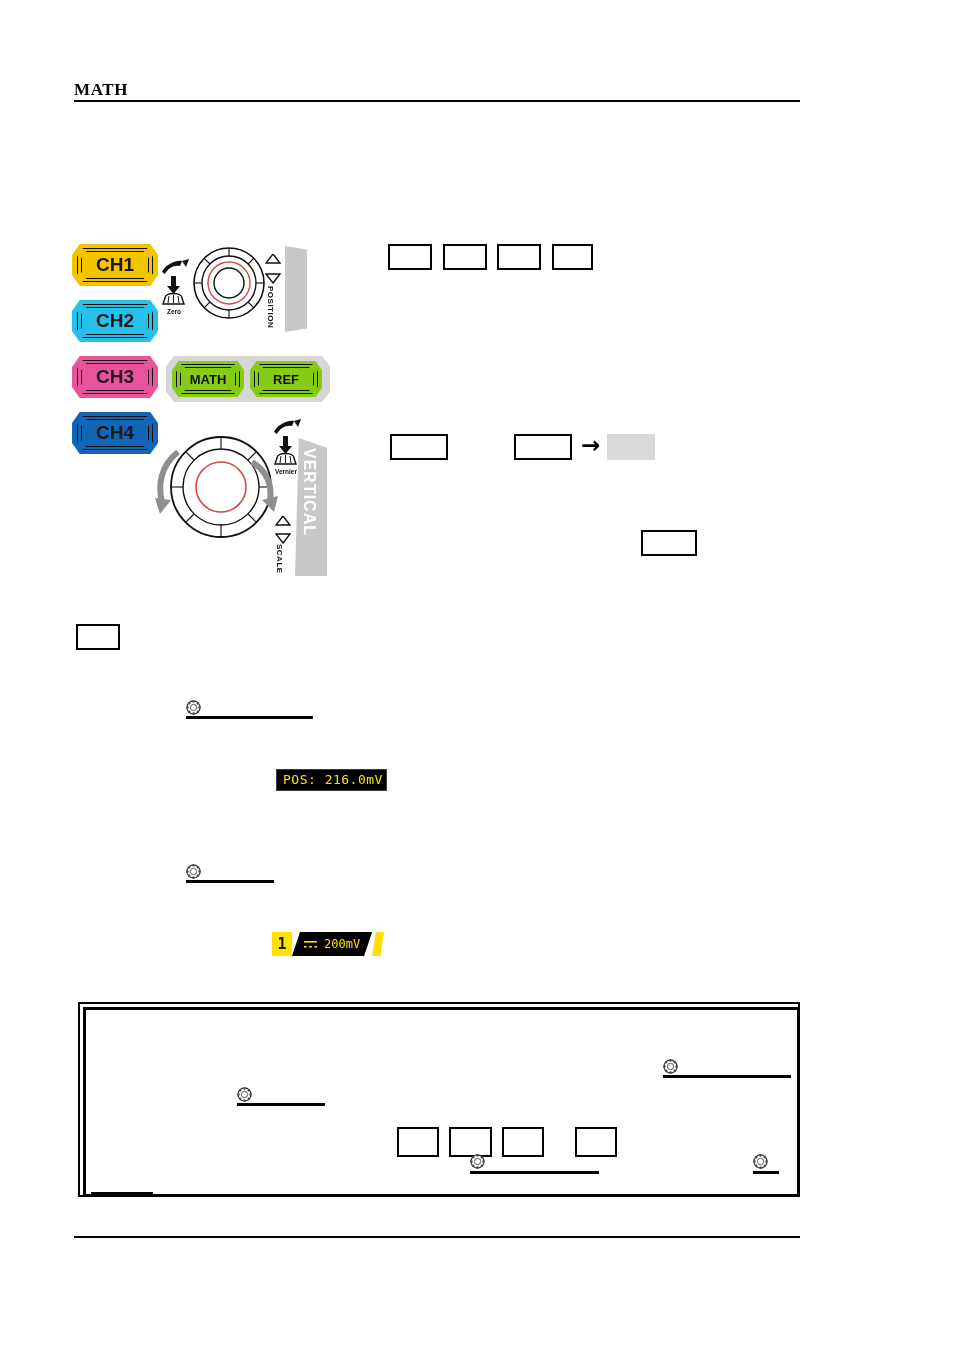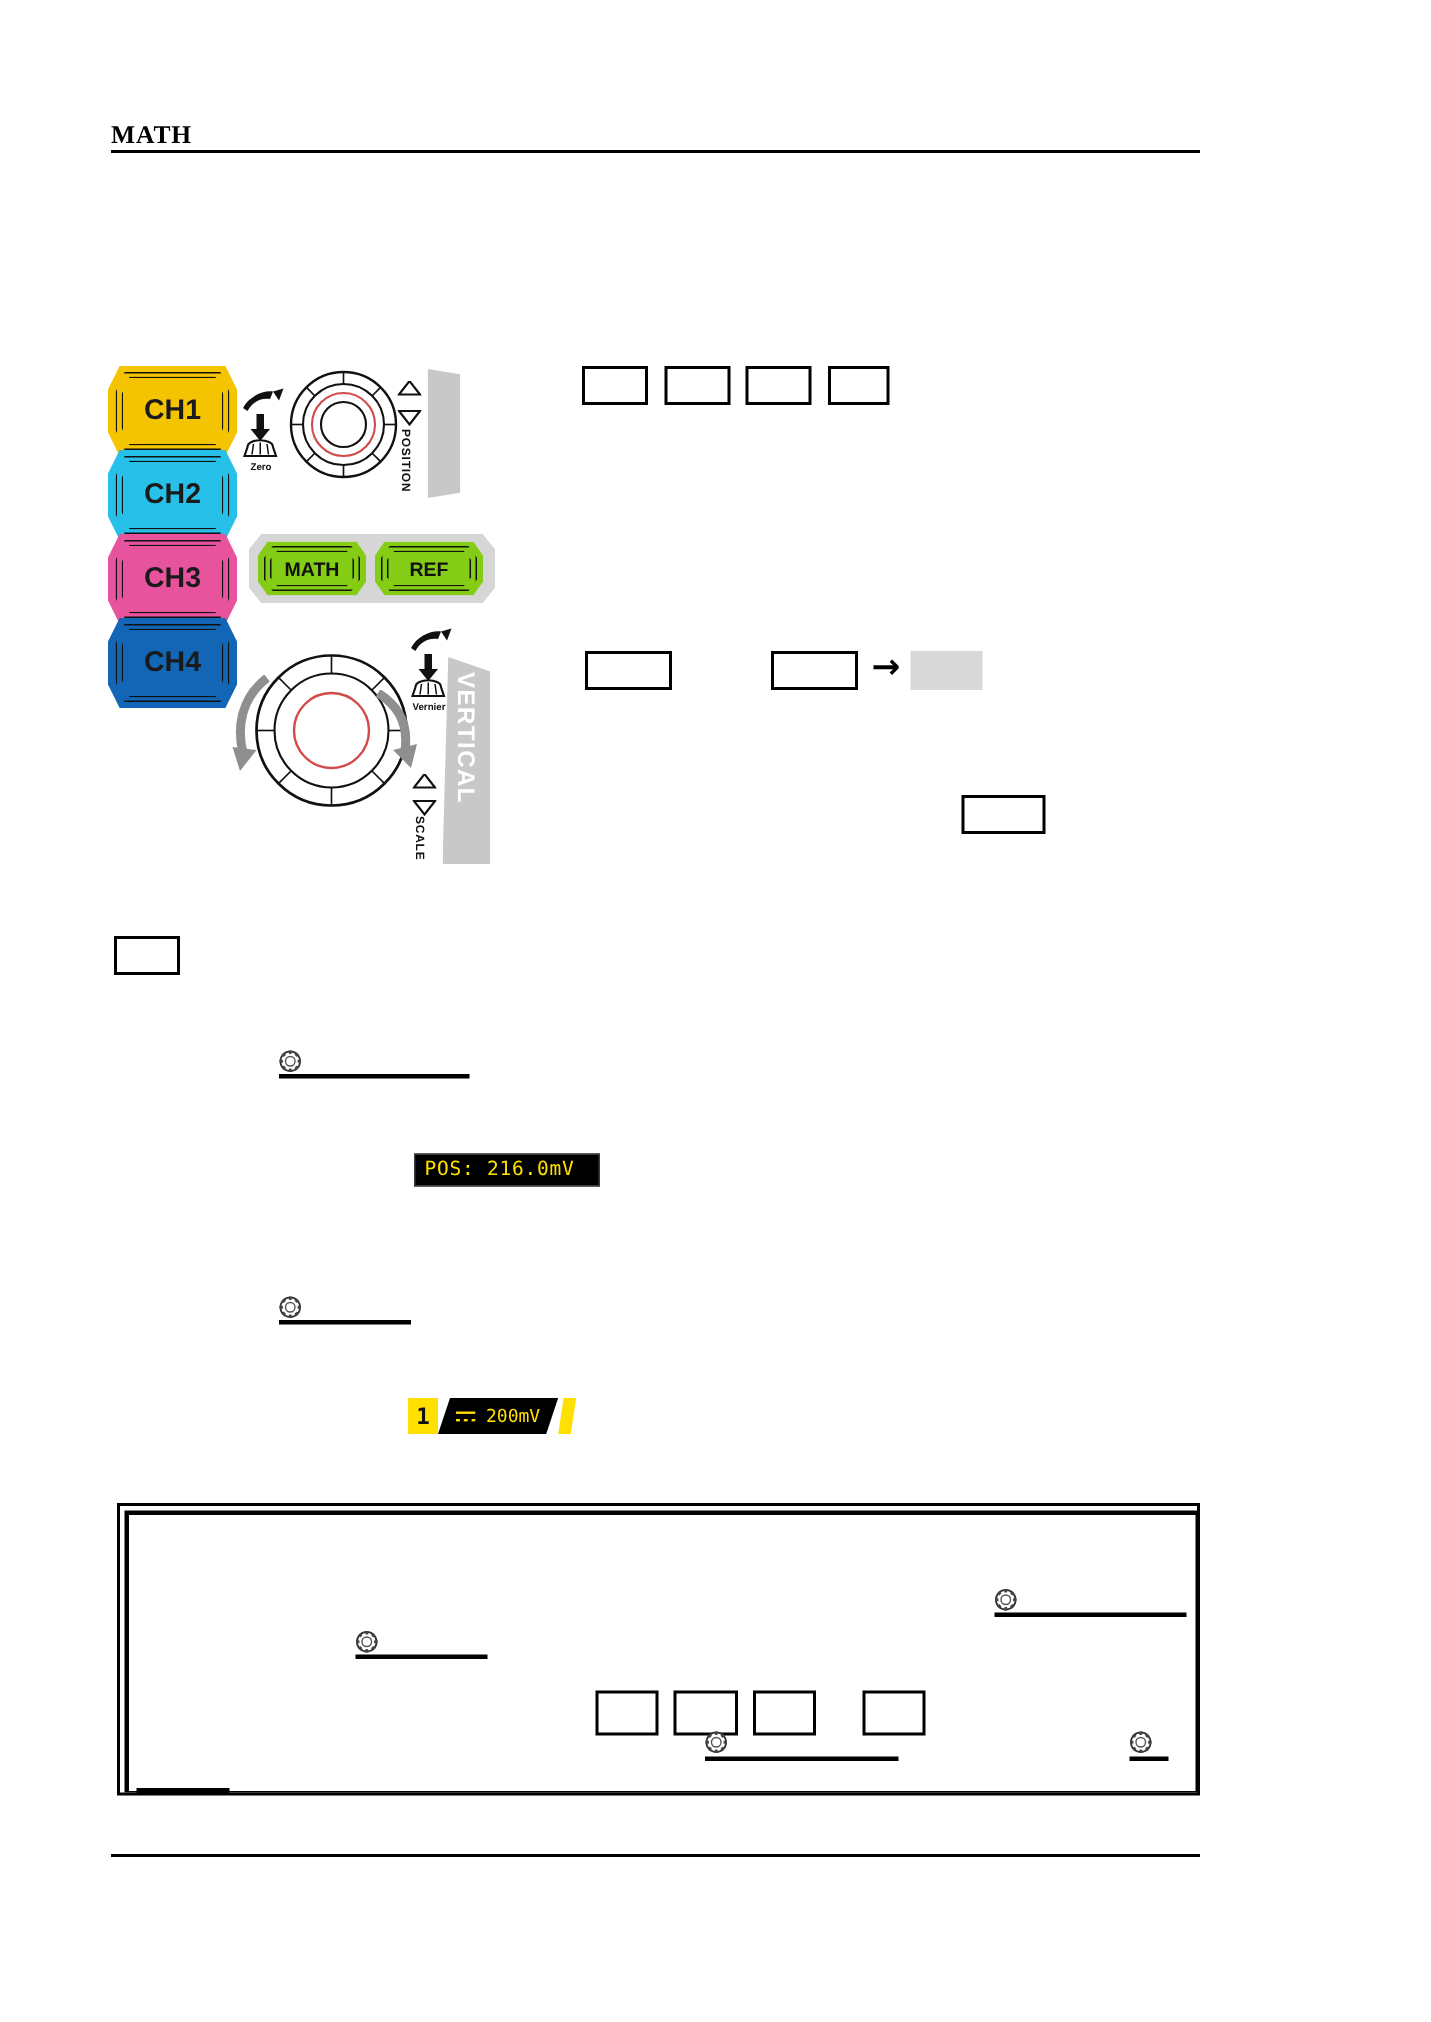--- a/index.html
+++ b/index.html
@@ -40,21 +40,21 @@
   }
 
   
   .knob-ico{position:absolute;width:15px;height:15px;}
   .knob-ico svg{display:block;width:15px;height:15px;}
 
   
   .panel{position:absolute;left:60px;top:232px;width:290px;height:340px;}
 
   .chbtn{
-    position:absolute;width:86px;height:60px;
+    position:absolute;width:86px;height:42px;
     display:flex;align-items:center;justify-content:center;
     font-family:"Liberation Sans", sans-serif;
     font-weight:bold;font-size:19px;color:#1a1a1a;
     clip-path:polygon(9% 0%,91% 0%,100% 26%,100% 74%,91% 100%,9% 100%,0% 74%,0% 26%);
   }
   .chbtn .inner{
     position:absolute;left:5px;top:4px;right:5px;bottom:4px;
     border:1.6px solid #111;
     clip-path:polygon(8% 0%,92% 0%,100% 26%,100% 74%,92% 100%,8% 100%,0% 74%,0% 26%);
   }
@@ -98,21 +98,21 @@
   }
   .tinylabel{
     position:absolute;font-size:6.5px;font-weight:bold;color:#111;text-align:center;
   }
 
   
   .pos-badge{
     position:absolute;background:#000;border:1px solid #3b3b3b;
     color:#ffe000;font-family:"DejaVu Sans Mono", monospace;
     font-size:13px;letter-spacing:0.5px;
-    padding:2px 16px 3px 6px;white-space:nowrap;text-align:right;
+    padding:2px 3px 3px 6px;white-space:nowrap;text-align:right;
   }
   .ch-badge{
     position:absolute;height:24px;display:flex;align-items:stretch;
   }
   .ch-badge .num{
     width:20px;background:#ffe000;color:#111;
     font-family:"DejaVu Sans Mono", monospace;font-weight:bold;font-size:15px;
     display:flex;align-items:center;justify-content:center;
   }
   .ch-badge .body{

